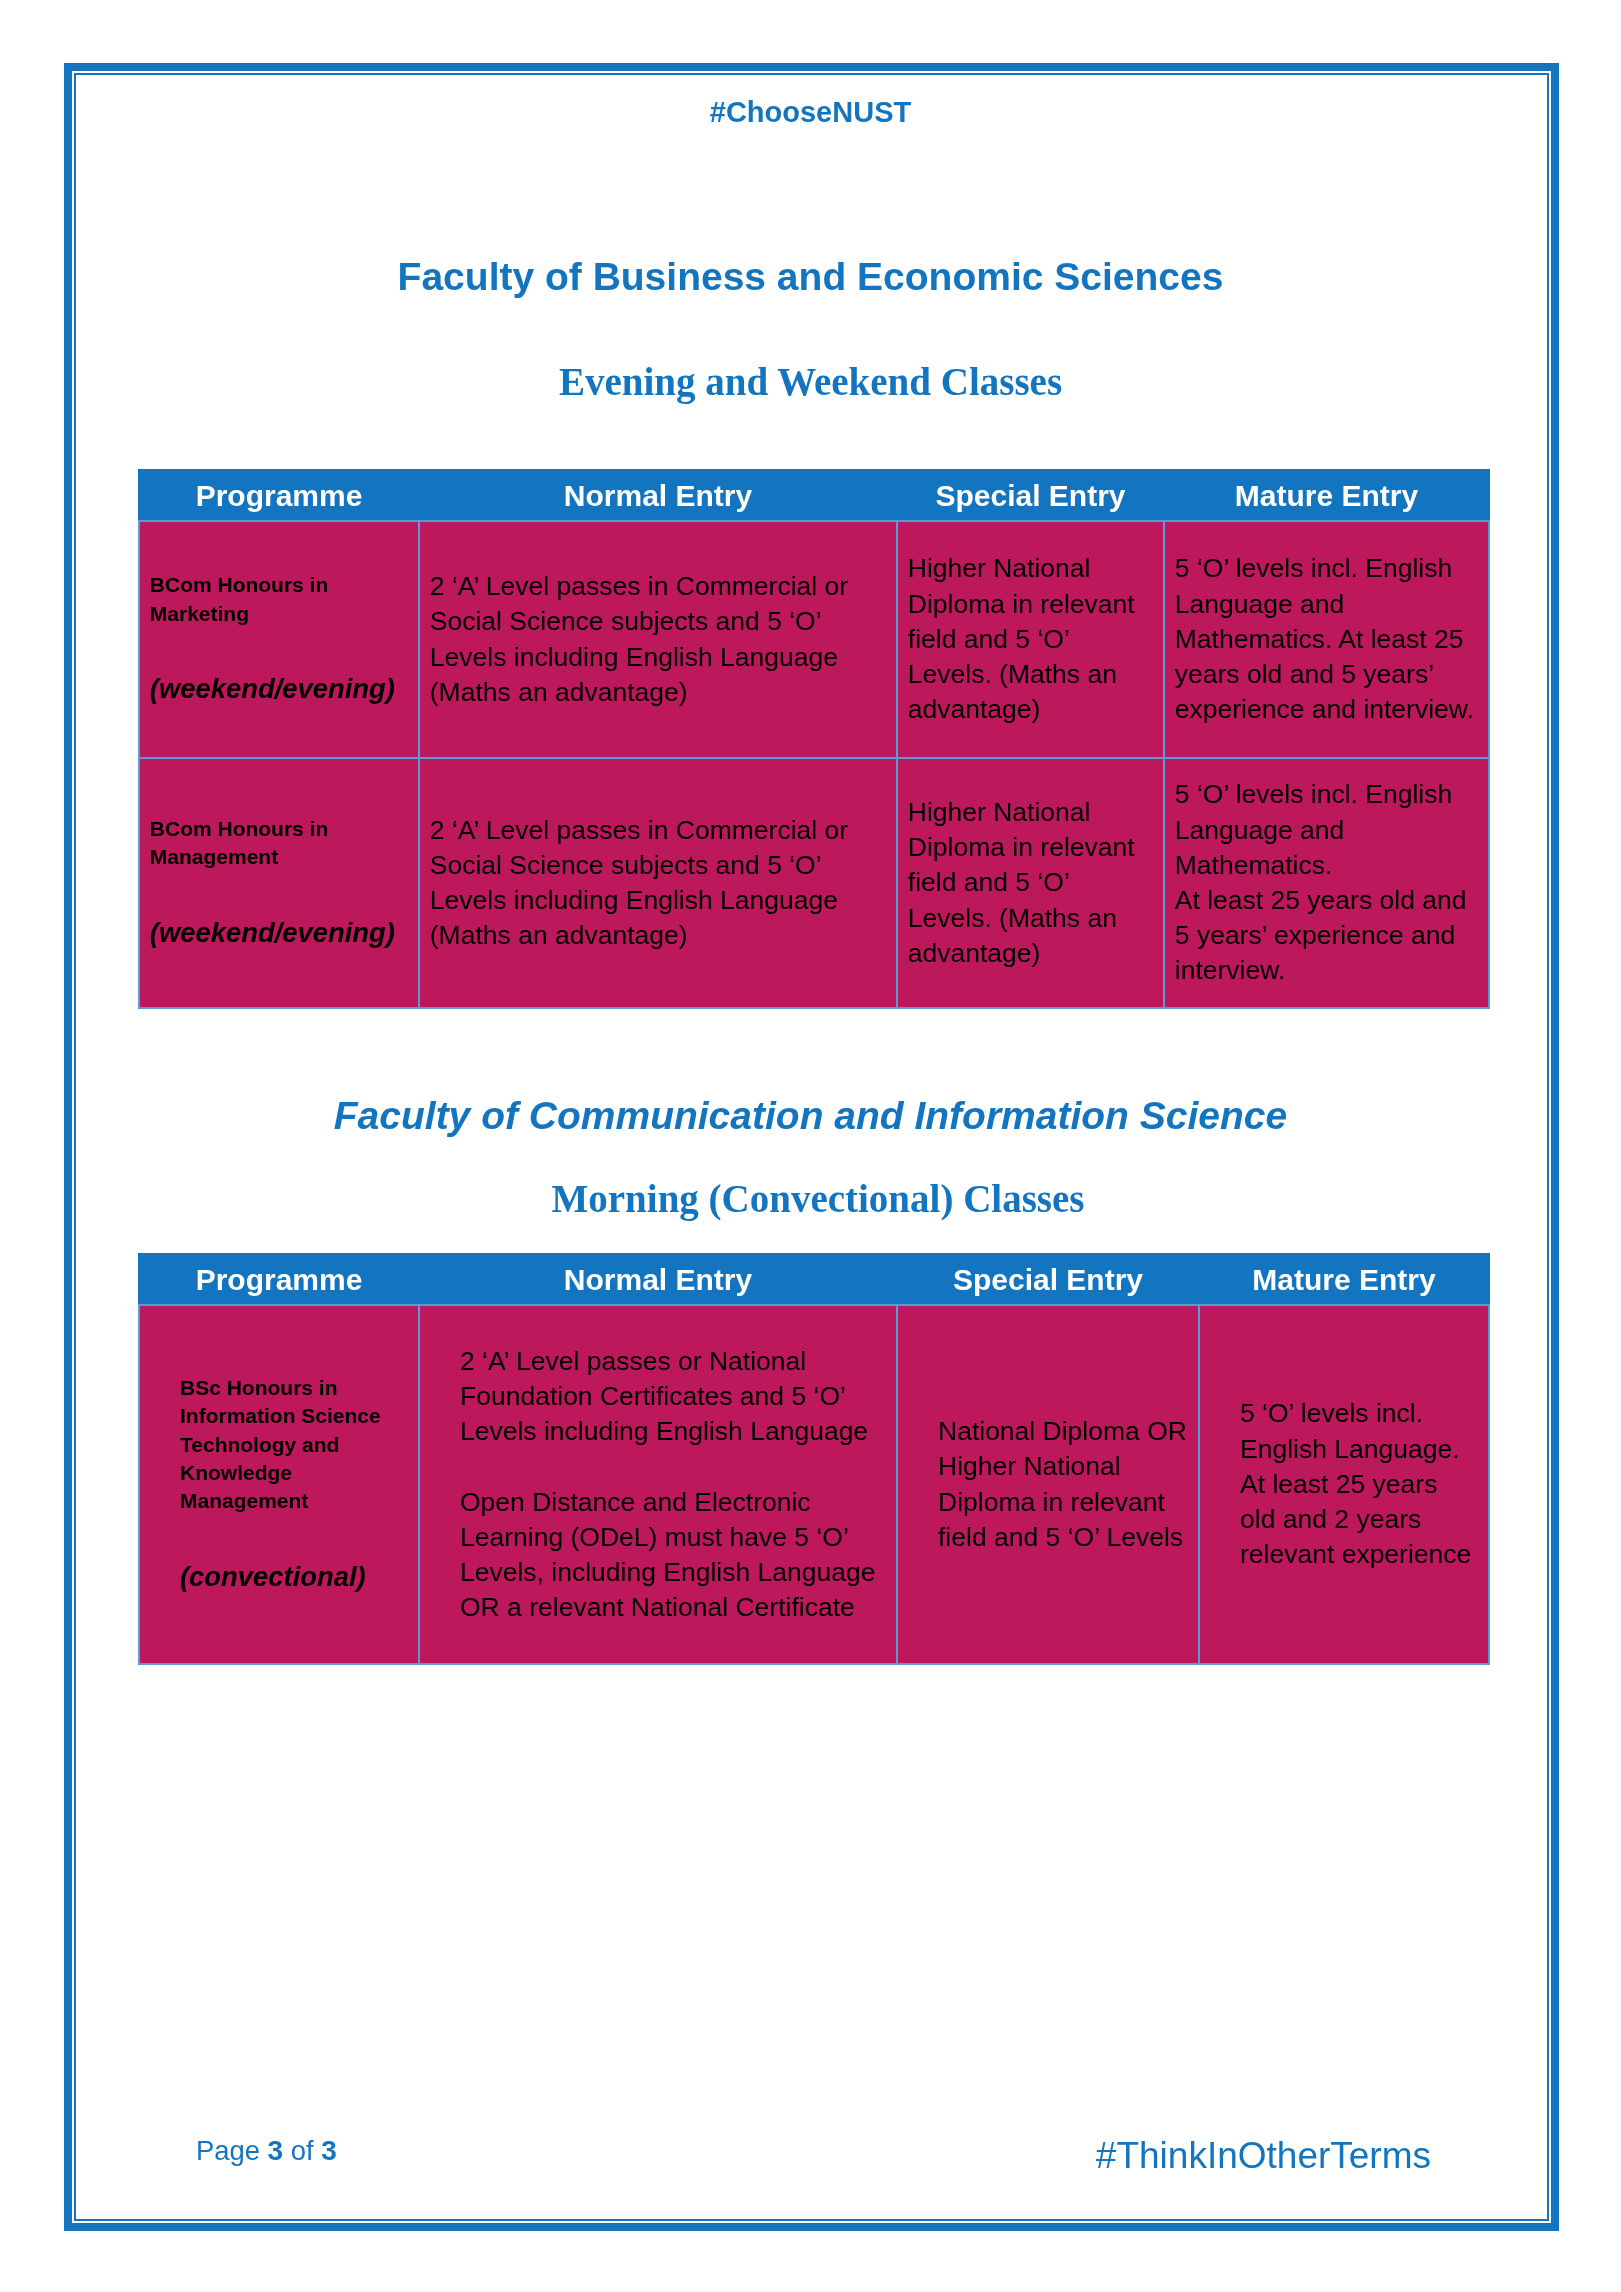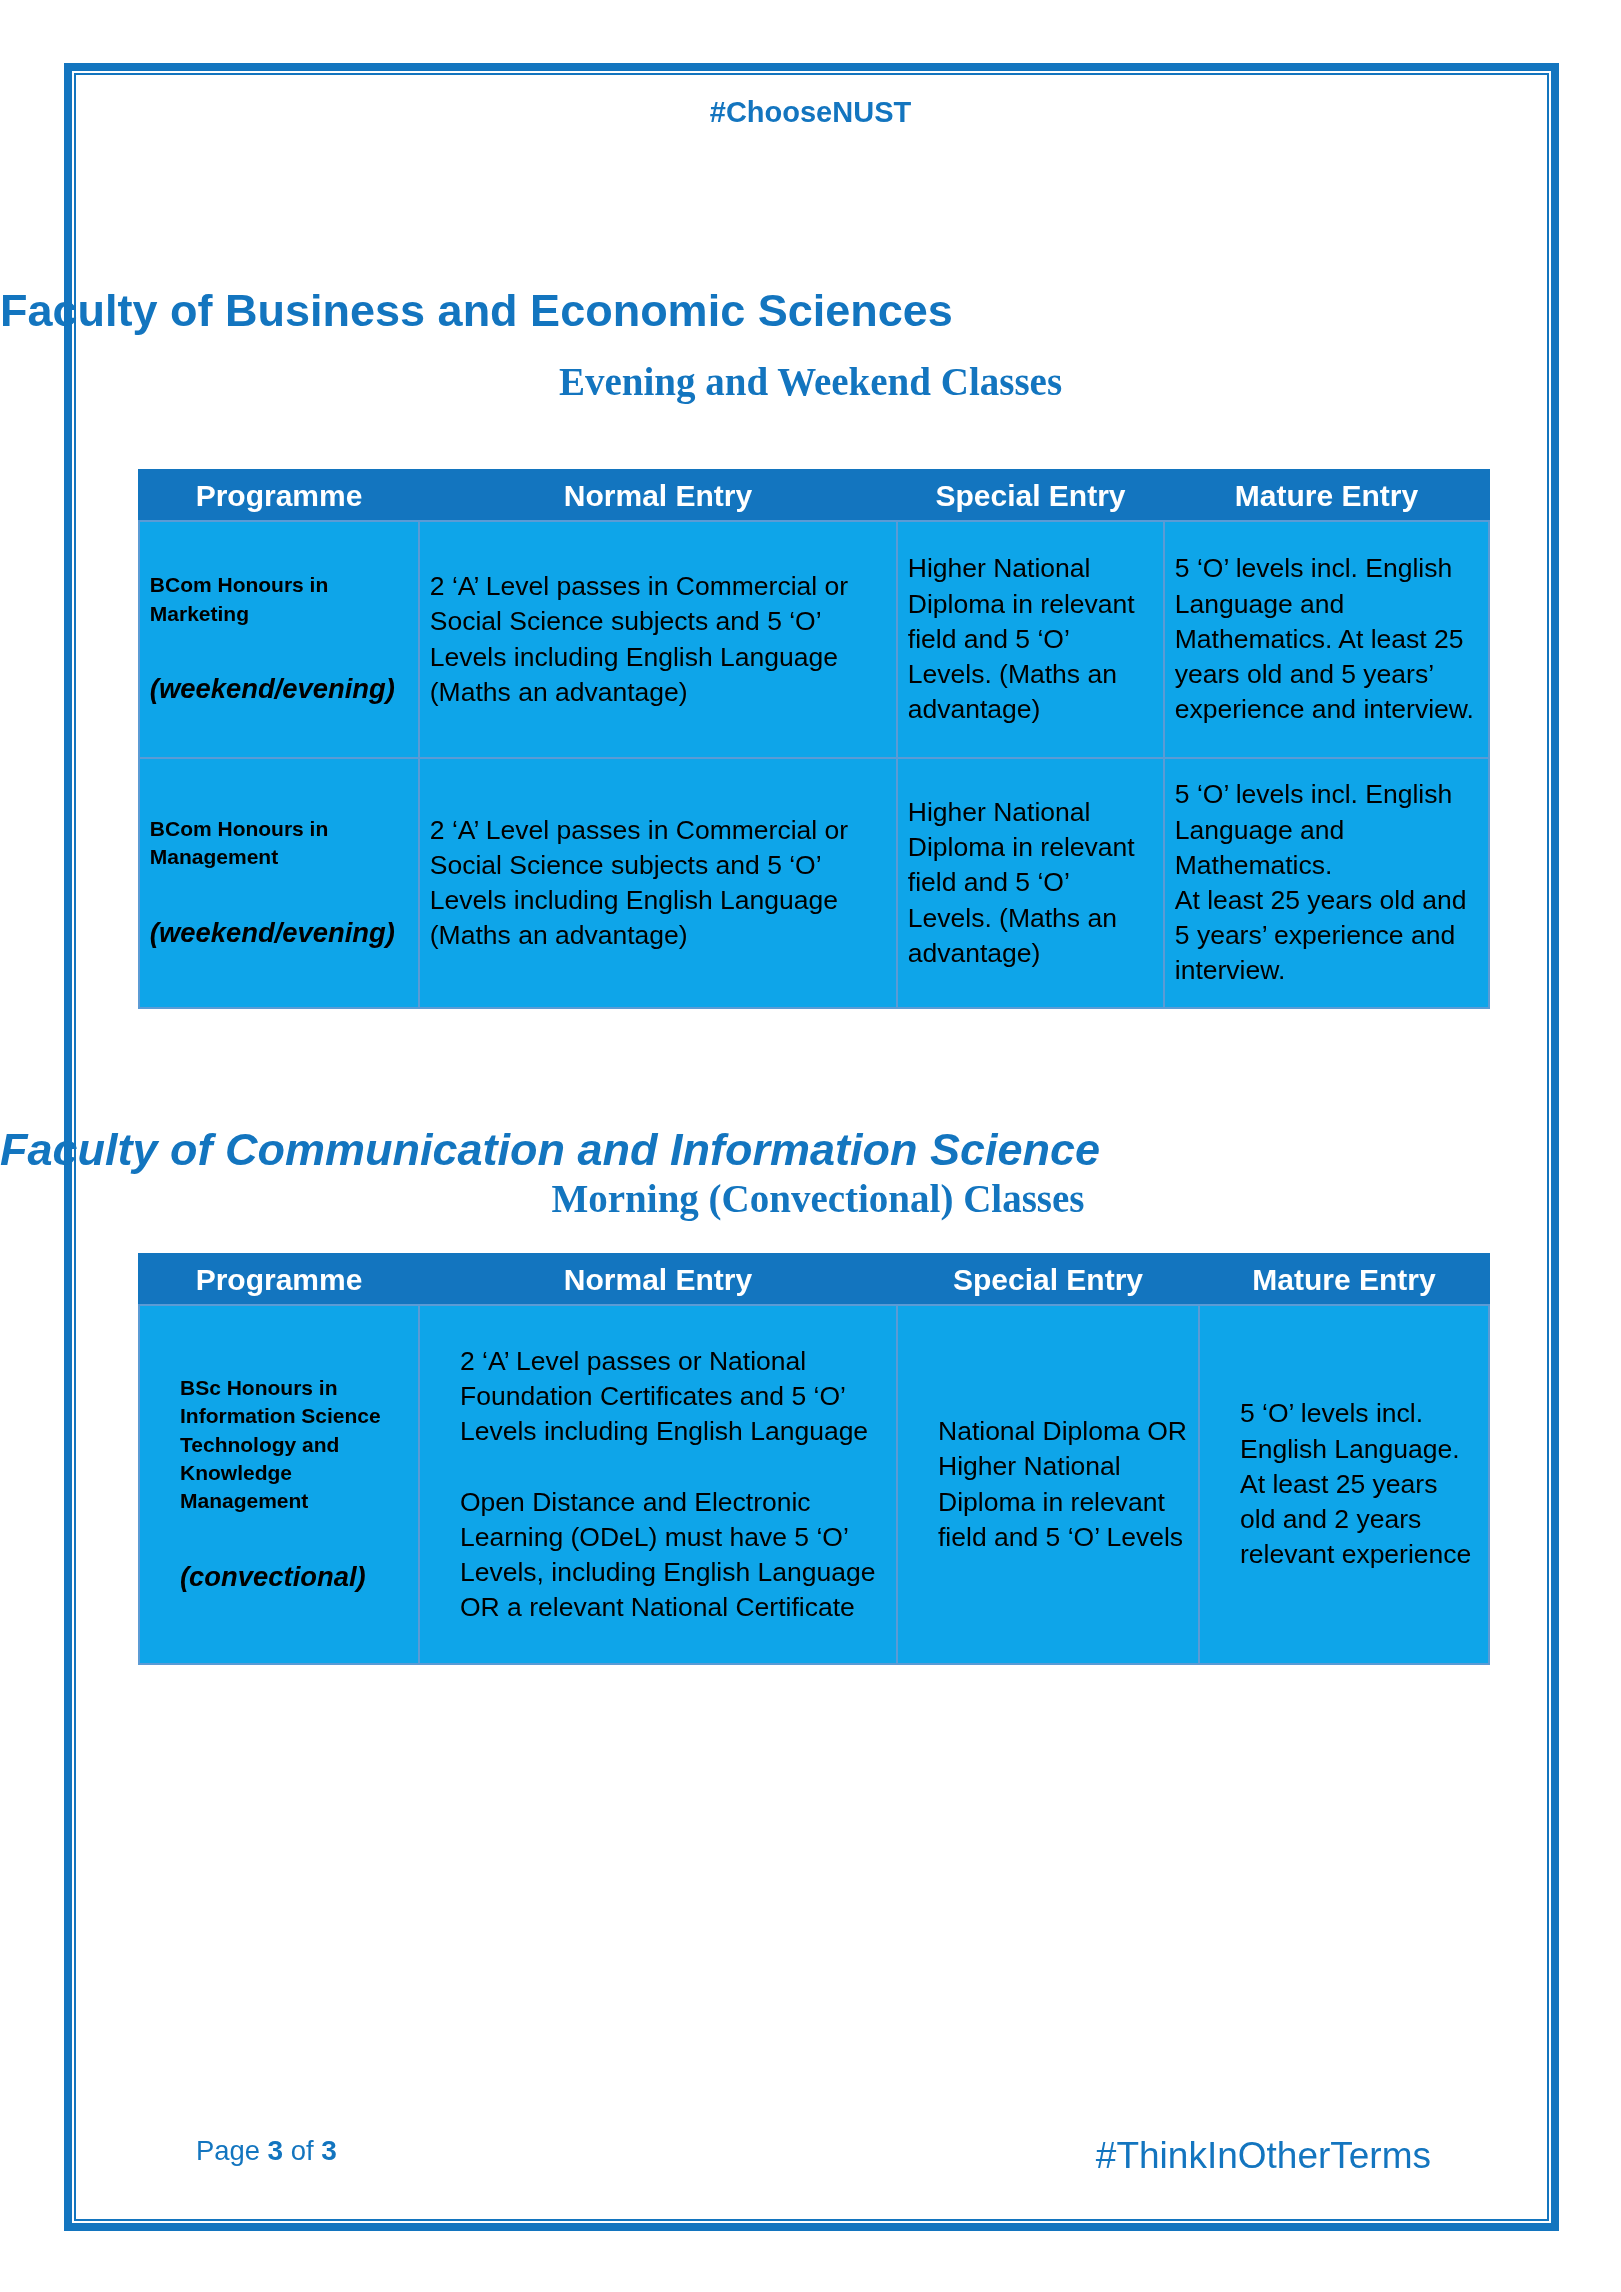--- a/index.html
+++ b/index.html
@@ -25,35 +25,35 @@
     position:absolute;left:2px;top:2px;right:2px;bottom:2px;
     border:2px solid var(--blue);
   }
 
   .hashtag-top{
     position:absolute;top:96px;left:0;width:100%;
     text-align:center;font-size:29px;font-weight:bold;color:var(--blue);
   }
   .faculty-title{
     position:absolute;left:0;width:100%;
-    font-size:45px;font-weight:bold;color:var(--blue);margin-top:30px;
+    text-align:center;font-size:39px;font-weight:bold;color:var(--blue);
   }
   .class-subtitle{
     position:absolute;left:0;width:100%;
     text-align:center;font-size:39px;font-weight:bold;color:var(--blue);font-family:Liberation Serif, serif;
   }
   .t1-title{top:255px;}
   .t1-subtitle{top:359px;}
   .t2-title{top:1094px;font-style:italic;}
   .t2-subtitle{top:1176px;padding-left:15px;}
 
   table.programme-table{
     position:absolute;left:138px;width:1351px;
     border-collapse:collapse;table-layout:fixed;
-    background:#0ea5e9;
+    background:#be185d;
   }
   table.t1{top:469px;}
   table.t2{top:1253px;}
 
   .programme-table th{
     background:var(--blue);color:#fff;
     font-size:30px;font-weight:bold;text-align:center;
     height:51px;border:2px solid var(--blue);
     border-bottom:2px solid var(--grid);
     padding:2px 5.9px;

